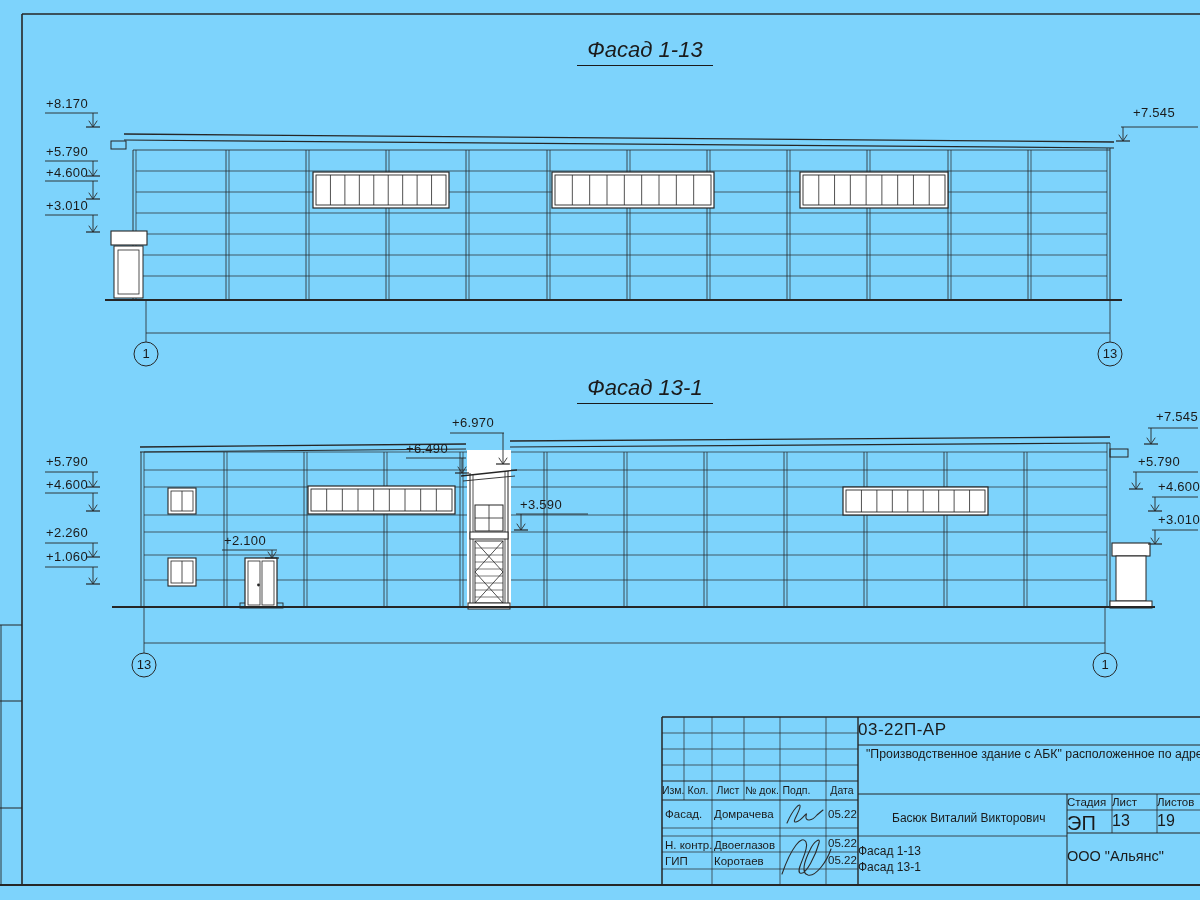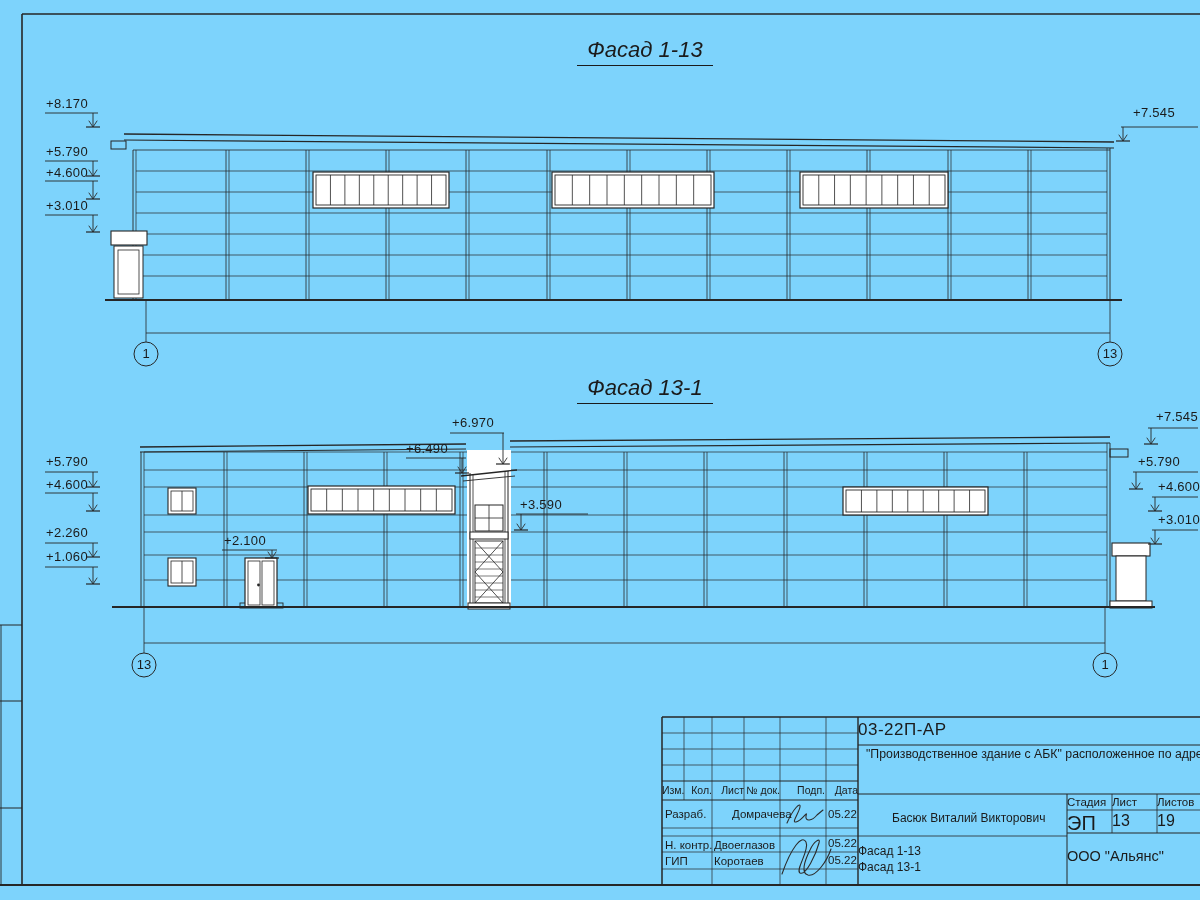--- a/index.html
+++ b/index.html
@@ -4,21 +4,21 @@
 <style>
   html,body{margin:0;padding:0;background:#e8e8e8;}
   .sheet{position:relative;width:1200px;height:900px;background:#7dd3fc;overflow:hidden;
          font-family:"Liberation Sans",sans-serif;color:#1b1b1b;}
   svg{position:absolute;left:0;top:0;}
   .t{position:absolute;white-space:nowrap;color:#1b1b1b;line-height:1.1;}
   .mark{font-size:13px;letter-spacing:.3px;}
   .ftitle{font-size:22px;font-style:italic;text-align:center;}
   .ftitle span{display:inline-block;border-bottom:1.6px solid #1b1b1b;padding:0 10px 3px;}
   .bub{width:24px;text-align:center;font-size:13px;}
-  .tb-h{font-size:10.5px;text-align:right;}
+  .tb-h{font-size:10.5px;text-align:center;}
   .tb-s{font-size:11.5px;}
   .ctr{text-align:left;}
 </style>
 </head>
 <body>
 
 <div class="sheet">
   <svg id="art" width="1200" height="900" viewBox="0 0 1200 900">
       <line x1="22" y1="14" x2="22" y2="885" stroke="#262626" stroke-width="1.6"></line>
       <line x1="22" y1="14" x2="1200" y2="14" stroke="#262626" stroke-width="1.6"></line>
@@ -330,22 +330,22 @@
   <div class="t ctr" style="left:858px;top:721px;width:342px;font-size:17px;letter-spacing:.5px;">03-22П-АР</div>
   <div class="t" style="left:866px;top:748px;font-size:12.3px;">"Производственное здание с АБК" расположенное по адресу:</div>
 
   <div class="t tb-h" style="left:662px;top:785px;width:22px;">Изм.</div>
   <div class="t tb-h" style="left:684px;top:785px;width:28px;">Кол.</div>
   <div class="t tb-h" style="left:712px;top:785px;width:32px;">Лист</div>
   <div class="t tb-h" style="left:744px;top:785px;width:36px;">№ док.</div>
   <div class="t tb-h" style="left:768px;top:785px;width:57px;">Подп.</div>
   <div class="t tb-h" style="left:826px;top:785px;width:32px;">Дата</div>
 
-  <div class="t tb-s" style="left:665px;top:808px;">Разраб.</div>
-  <div class="t tb-s" style="left:732px;top:808px;">Домрачева</div>
+  <div class="t tb-s" style="left:665px;top:808px;">Фасад.</div>
+  <div class="t tb-s" style="left:714px;top:808px;">Домрачева</div>
   <div class="t tb-s" style="left:828px;top:808px;">05.22</div>
   <div class="t tb-s" style="left:665px;top:839px;">Н. контр.</div>
   <div class="t tb-s" style="left:714px;top:839px;">Двоеглазов</div>
   <div class="t tb-s" style="left:828px;top:837px;">05.22</div>
   <div class="t tb-s" style="left:665px;top:855px;">ГИП</div>
   <div class="t tb-s" style="left:714px;top:855px;">Коротаев</div>
   <div class="t tb-s" style="left:828px;top:854px;">05.22</div>
 
   <div class="t ctr" style="left:892px;top:812px;width:178px;font-size:12px;">Басюк Виталий Викторович</div>
   <div class="t ctr" style="left:858px;top:845px;width:209px;font-size:12px;">Фасад 1-13</div>

